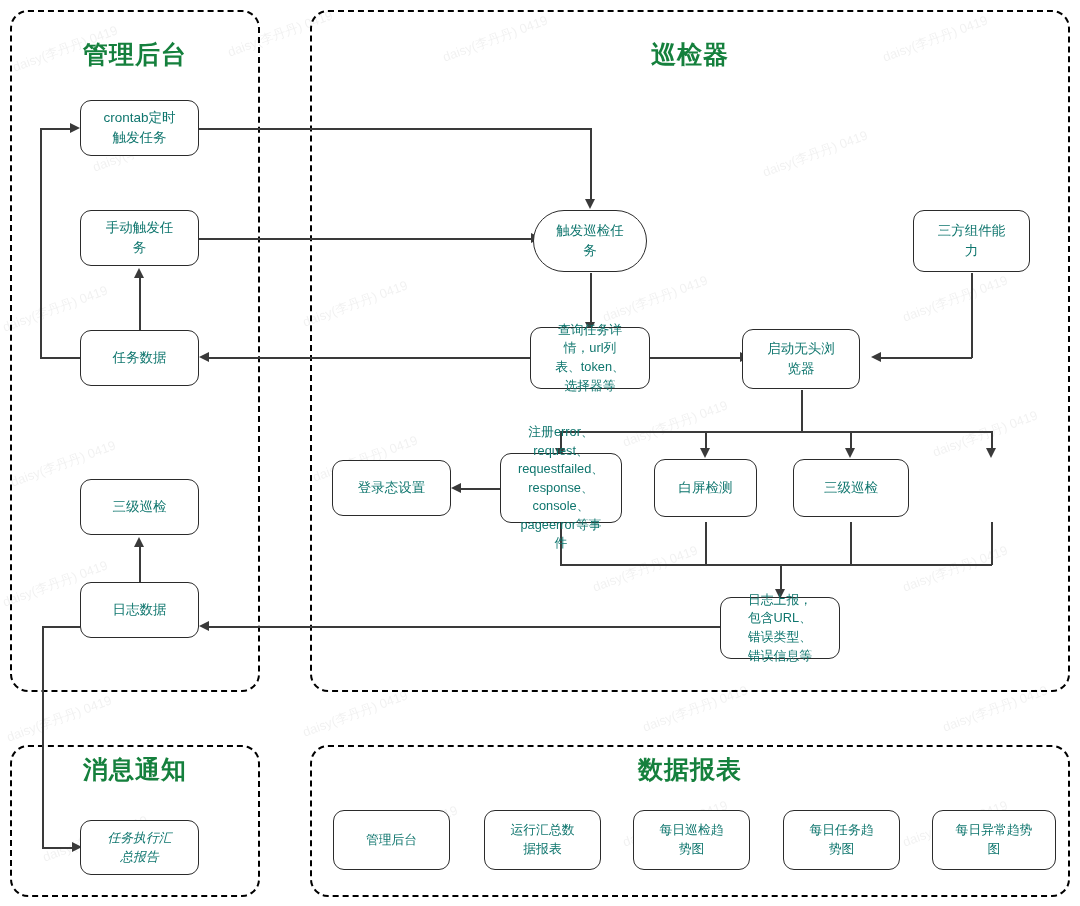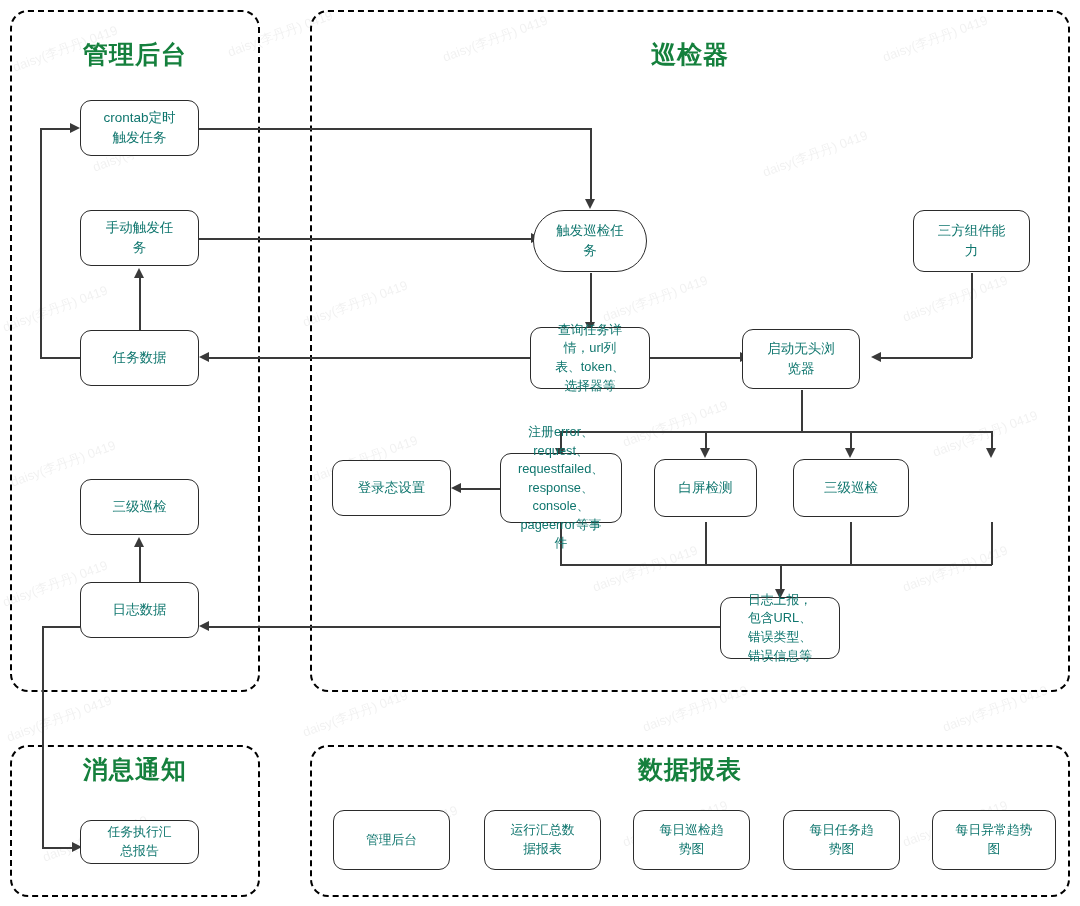--- a/index.html
+++ b/index.html
@@ -269,21 +269,21 @@
 
   <div class="node" style="left:793px; top:459px; width:116px; height:58px;">
     <span>三级巡检</span>
   </div>
 
 
   <div class="node small" style="left:720px; top:597px; width:120px; height:62px;">
     <span>日志上报，包含URL、错误类型、错误信息等</span>
   </div>
 
-  <div class="node small" style="left:80px; top:820px; width:119px; height:44px;">
+  <div class="node small" style="left:80px; top:820px; width:119px; height:55px;font-style:italic;">
     <span>任务执行汇总报告</span>
   </div>
 
   <div class="node small" style="left:333px; top:810px; width:117px; height:60px;">
     <span>管理后台</span>
   </div>
 
   <div class="node small" style="left:484px; top:810px; width:117px; height:60px;">
     <span>运行汇总数据报表</span>
   </div>

